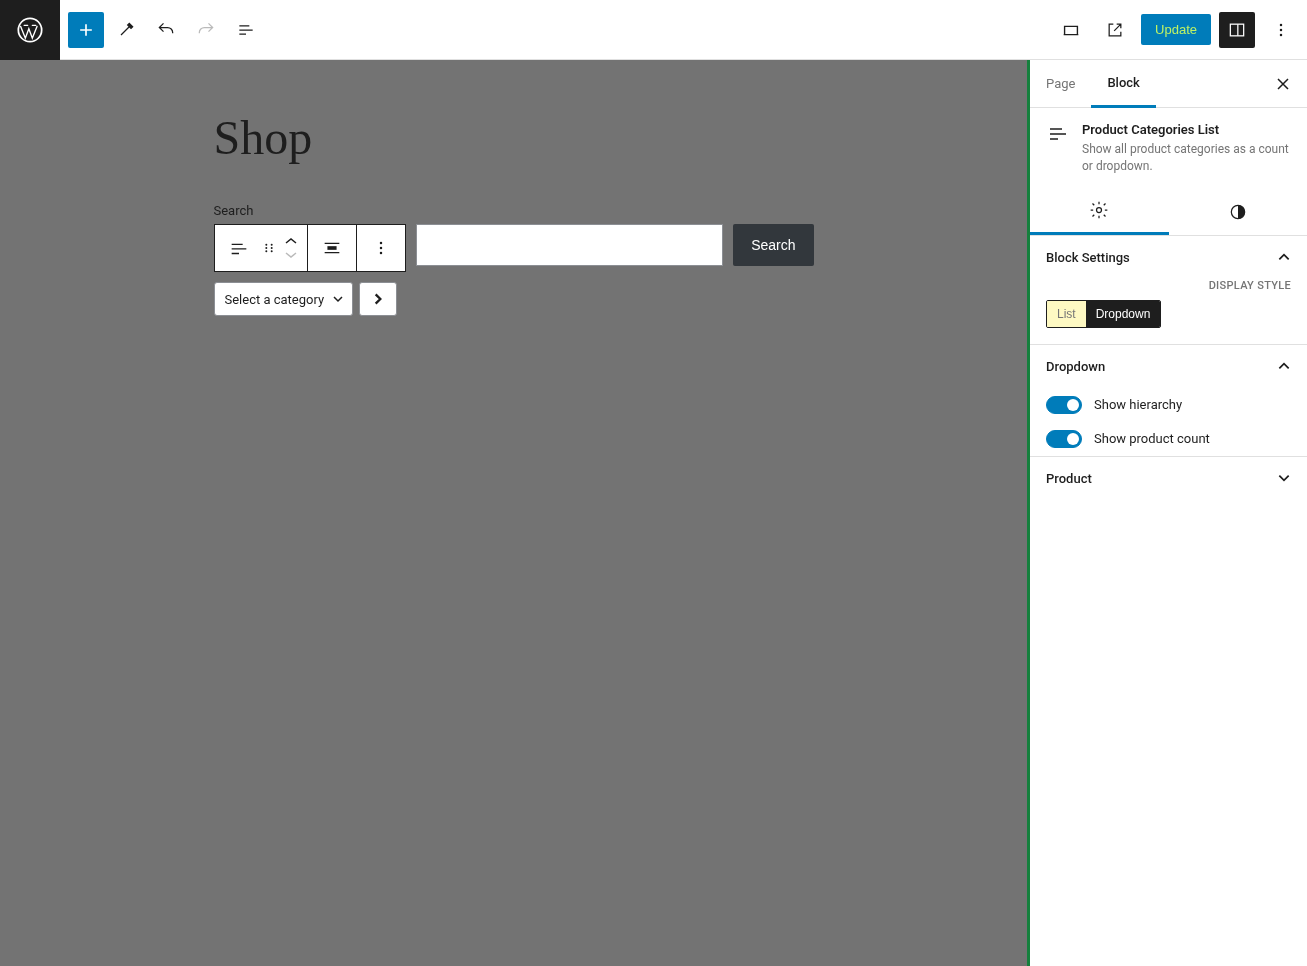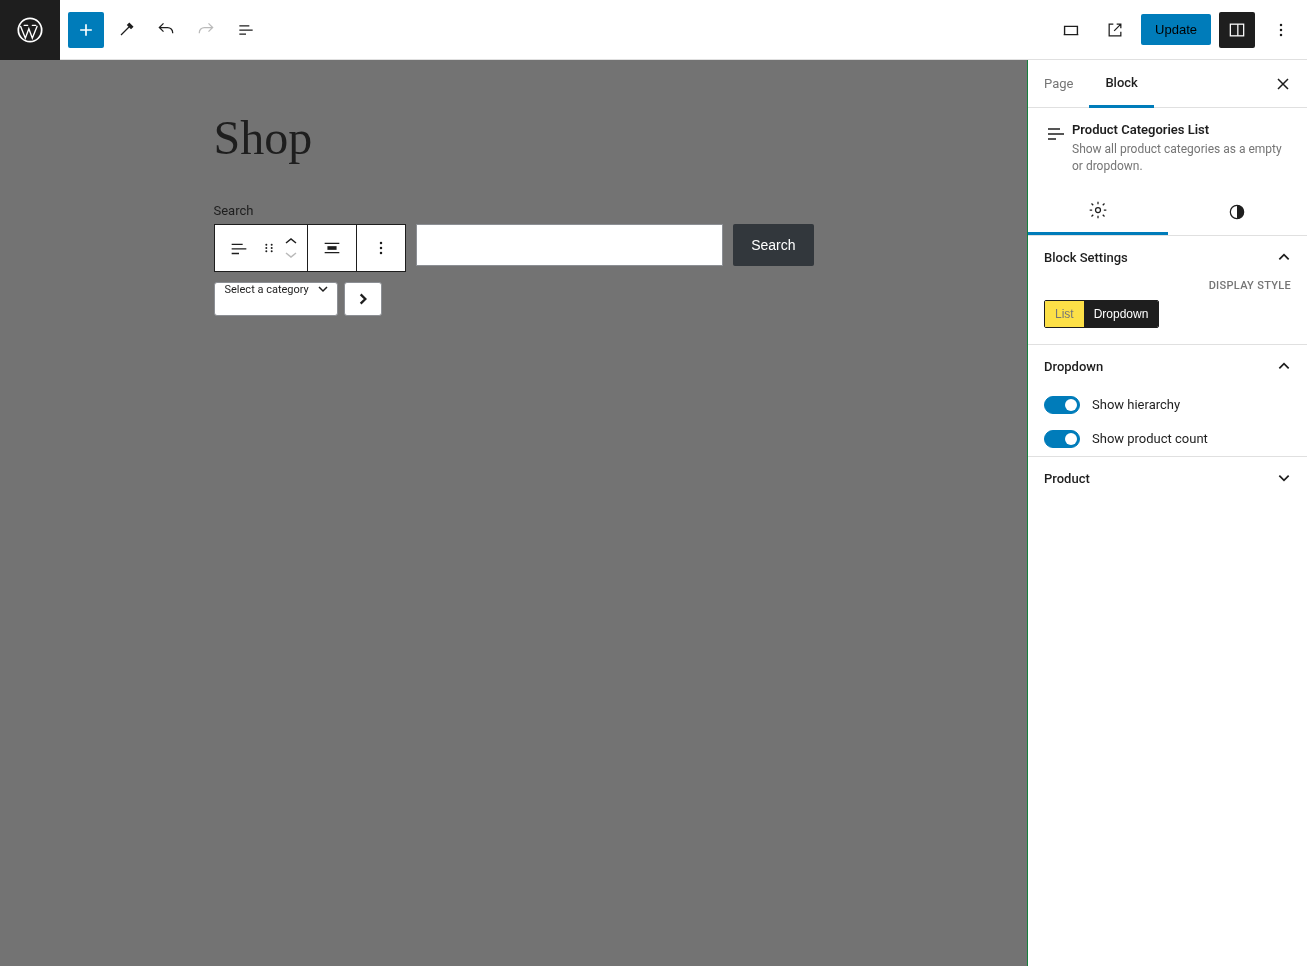--- a/index.html
+++ b/index.html
@@ -8,21 +8,21 @@
 
 
 .top-bar { height: 60px; display: flex; align-items: center; border-bottom: 1px solid #e0e0e0; background: #fff; }
 .wp-logo { width: 60px; height: 60px; background: #1e1e1e; display: flex; align-items: center; justify-content: center; color: #fff; }
 .toolbar-left { display: flex; align-items: center; gap: 4px; padding: 0 8px; }
 .toolbar-btn { width: 36px; height: 36px; display: flex; align-items: center; justify-content: center; background: transparent; border: none; border-radius: 2px; cursor: pointer; }
 .toolbar-btn.primary { background: #007cba; color: #fff; }
 .toolbar-btn.disabled { opacity: 0.3; }
 .toolbar-spacer { flex: 1; }
 .toolbar-right { display: flex; align-items: center; gap: 8px; padding: 0 8px; }
-.btn-update { background: #007cba; color: #000000; border: none; padding: 8px 14px; border-radius: 2px; font-size: 13px; cursor: pointer; }
+.btn-update { background: #007cba; color: #bef264; border: none; padding: 8px 14px; border-radius: 2px; font-size: 13px; cursor: pointer; }
 .btn-settings-dark { width: 36px; height: 36px; background: #1e1e1e; color: #fff; display: flex; align-items: center; justify-content: center; border-radius: 2px; cursor: pointer; }
 
 
 .main { flex: 1; display: flex; overflow: hidden; }
 .canvas { flex: 1; background: #737373; overflow: auto; padding: 50px 0 0 0; }
 .canvas-inner { max-width: 680px; margin: 0 auto; padding: 0 40px; }
 .page-title { font-family: Georgia, 'Times New Roman', serif; font-size: 48px; font-weight: 400; color: #1e1e1e; margin-bottom: 38px; }
 .search-label { font-size: 13px; color: #1e1e1e; margin-bottom: 6px; display: block; }
 
 
@@ -31,47 +31,47 @@
 .block-toolbar-group:last-child { border-right: none; }
 .bt-btn { width: 36px; height: 36px; display: flex; align-items: center; justify-content: center; border: none; background: transparent; cursor: pointer; }
 .bt-mover { display: flex; flex-direction: column; justify-content: center; }
 .bt-mover button { border: none; background: transparent; height: 14px; width: 20px; cursor: pointer; display: flex; align-items: center; justify-content: center; }
 
 .search-row { display: flex; align-items: flex-start; gap: 10px; }
 .search-input { height: 42px; width: 310px; border: 1px solid #8c8f94; background: #fff; padding: 0 8px; }
 .search-btn { height: 42px; background: #32373c; color: #fff; border: none; padding: 0 18px; font-size: 14px; cursor: pointer; border-radius: 2px; }
 
 .category-row { margin-top: 10px; display: flex; gap: 6px; }
-.category-select { height: 34px; border: 1px solid #8c8f94; border-radius: 3px; padding: 0 28px 0 10px; font-size: 11px; background: #fff; position: relative; display: inline-flex; cursor: pointer; }
+.category-select { height: 34px; border: 1px solid #8c8f94; border-radius: 3px; padding: 0 28px 0 10px; font-size: 13px; background: #fff; position: relative; display: inline-flex; align-items: center; cursor: pointer; }
 .category-select .chev { position: absolute; right: 8px; }
 .go-btn { width: 38px; height: 34px; border: 1px solid #8c8f94; border-radius: 3px; background: #fff; display: flex; align-items: center; justify-content: center; cursor: pointer; }
 
 
-.sidebar { width: 280px; border-left: 1px solid #15803d; background: #fff; display: flex; flex-direction: column; overflow: auto; }
+.sidebar { width: 280px; border-left: 3px solid #15803d; background: #fff; display: flex; flex-direction: column; overflow: auto; }
 .sidebar-tabs { display: flex; align-items: center; border-bottom: 1px solid #e0e0e0; height: 48px; position: relative; }
 .sidebar-tab { padding: 0 16px; height: 47px; display: flex; align-items: center; font-size: 13px; cursor: pointer; color: #757575; }
 .sidebar-tab.active { color: #1e1e1e; font-weight: 500; border-bottom: 3px solid #007cba; height: 48px; }
 .close-sidebar { margin-left: auto; margin-right: 10px; width: 28px; height: 28px; display: flex; align-items: center; justify-content: center; cursor: pointer; }
 
-.block-card { display: flex; gap: 4px; padding: 14px 16px; justify-content: space-between; }
+.block-card { display: flex; gap: 12px; padding: 14px 16px; justify-content: space-between; }
 .block-card .icon { flex-shrink: 0; }
 .block-card-title { font-weight: 600; font-size: 13px; margin-bottom: 4px; }
 .block-card-desc { font-size: 12px; color: #757575; line-height: 1.4; }
 
 .panel-tabs { display: flex; border-bottom: 1px solid #e0e0e0; }
 .panel-tab { flex: 1; height: 46px; display: flex; align-items: center; justify-content: center; cursor: pointer; }
 .panel-tab.active { border-bottom: 3px solid #007cba; }
 
 .panel-section { border-bottom: 1px solid #e0e0e0; }
 .panel-header { display: flex; align-items: center; justify-content: space-between; padding: 14px 16px; cursor: pointer; font-weight: 500; font-size: 13px; }
 .panel-body { padding: 0 16px 16px 16px; }
 .panel-sublabel { font-size: 11px; text-transform: uppercase; color: #757575; font-weight: 500; margin-bottom: 8px; letter-spacing: 0.3px; text-align: right; }
 
 .btn-group { display: inline-flex; border: 1px solid #1e1e1e; border-radius: 2px; overflow: hidden; }
-.btn-group button { border: none; background: #fde047; padding: 6px 10px; font-size: 12px; cursor: pointer; color: #757575; }
+.btn-group button { border: none; background: #fef9c3; padding: 6px 10px; font-size: 12px; cursor: pointer; color: #757575; }
 .btn-group button.active { background: #1e1e1e; color: #fff; }
 
 .toggle-row { display: flex; align-items: center; gap: 12px; padding: 8px 16px; }
 .toggle { width: 36px; height: 18px; border-radius: 9px; position: relative; cursor: pointer; flex-shrink: 0; }
 .toggle.on { background: #007cba; border: 1px solid #007cba; }
 .toggle.off { background: #fff; border: 1px solid #1e1e1e; }
 .toggle .knob { width: 12px; height: 12px; border-radius: 50%; position: absolute; top: 2px; }
 .toggle.on .knob { right: 2px; background: #fff; }
 .toggle.off .knob { left: 2px; background: #1e1e1e; }
 .toggle-label { font-size: 13px; }
@@ -234,21 +234,21 @@
       </div>
 
       <div class="block-card">
         <span class="icon">
           <svg width="24" height="24" viewBox="0 0 24 24">
               <path d="M4 7h12M4 12h16M4 17h8" stroke="#1e1e1e" stroke-width="1.5"></path>
             </svg>
         </span>
         <div>
           <div class="block-card-title">Product Categories List</div>
-          <div class="block-card-desc">Show all product categories as a empty or dropdown.</div>
+          <div class="block-card-desc">Show all product categories as a count or dropdown.</div>
         </div>
       </div>
 
       <div class="panel-tabs">
         <div class="panel-tab active">
           <span>
               <svg width="20" height="20" viewBox="0 0 24 24">
                 <circle cx="12" cy="12" r="3" stroke="#1e1e1e" stroke-width="1.5" fill="none"></circle>
                 <path d="M12 2v3M12 19v3M4.2 4.2l2.1 2.1M17.7 17.7l2.1 2.1M2 12h3M19 12h3M4.2 19.8l2.1-2.1M17.7 6.3l2.1-2.1" stroke="#1e1e1e" stroke-width="1.5"></path>
               </svg>

